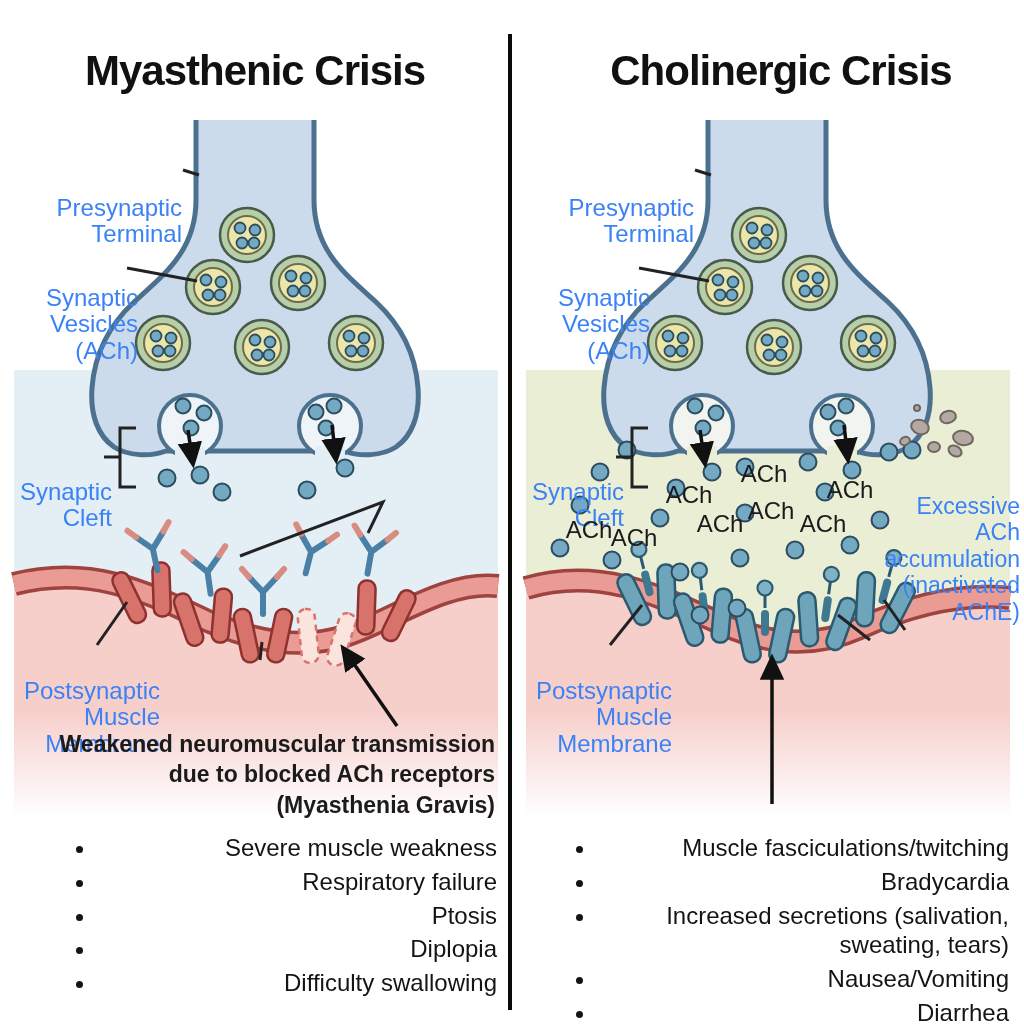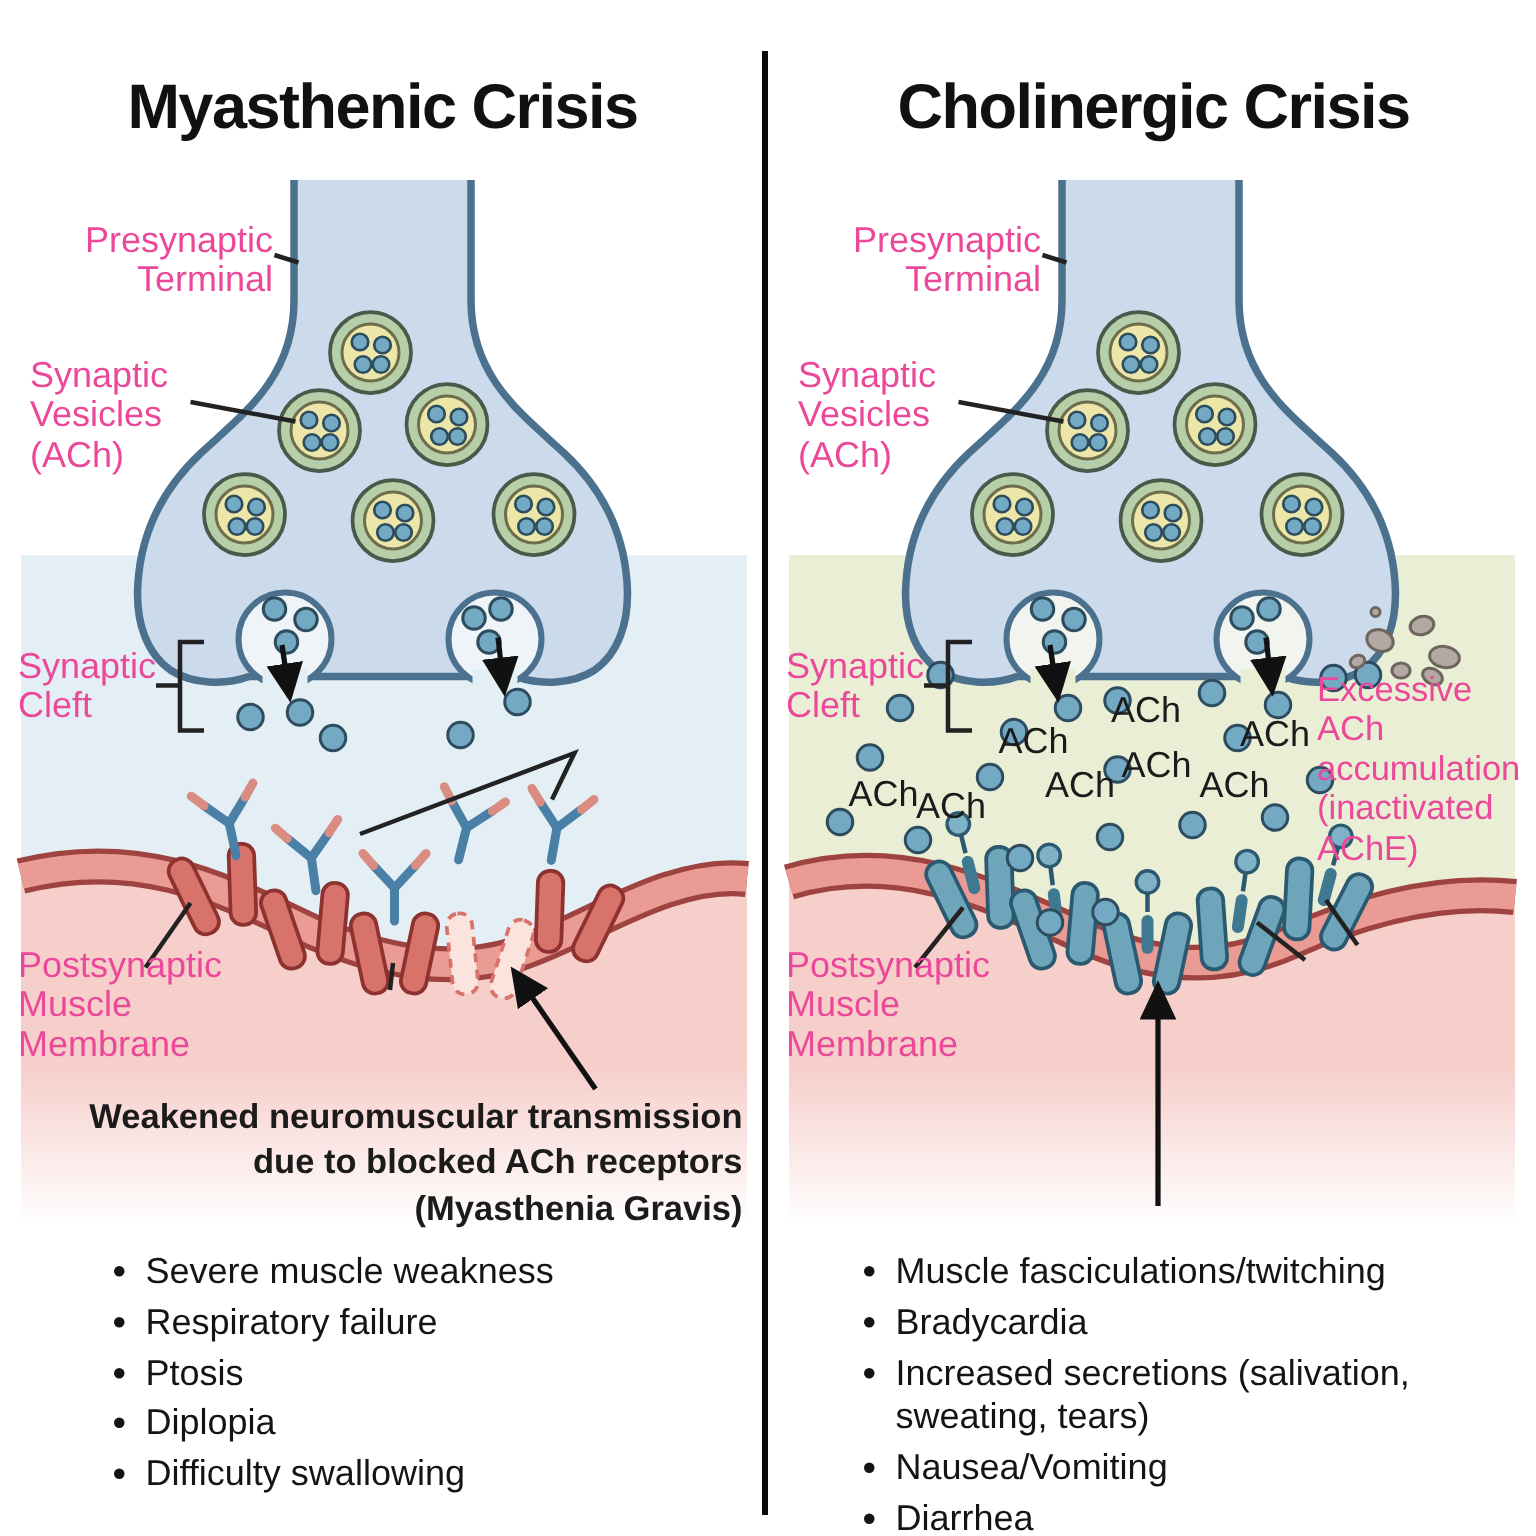--- a/index.html
+++ b/index.html
@@ -1,26 +1,26 @@
 <!DOCTYPE html>
 <html><head>
 <meta charset="utf-8">
 <style>
   html,body{margin:0;padding:0;background:#ffffff;}
   #stage{position:relative;width:1024px;height:1024px;background:#ffffff;overflow:hidden;
          font-family:"Liberation Sans",sans-serif;color:#161616;}
   #art{position:absolute;left:0;top:0;}
   .txt{position:absolute;white-space:pre-line;line-height:1.1;}
   .title{font-size:42px;font-weight:700;letter-spacing:-1px;text-align:center;color:#111;}
-  .lbl{font-size:24px;color:#ec4899;}
-  .ctr{text-align:left;}
+  .lbl{font-size:24px;color:#3b82f6;margin-top:47px;}
+  .ctr{text-align:right;}
   .rgt{text-align:right;}
   .caption{font-size:23px;font-weight:700;text-align:right;line-height:1.32;color:#1b1b1b;}
   ul.sym{position:absolute;margin:0;padding-left:22px;font-size:24px;line-height:1.24;color:#141414;list-style:disc;}
-  ul.sym li{margin:0 0 4px 0;}
+  ul.sym li{margin:0 0 4px 0;text-align:right;}
   .ach{position:absolute;transform:translate(-50%,-50%);font-size:24px;color:#1b1b1b;}
   .bottom-strip{position:absolute;left:0;top:1013px;width:1024px;height:11px;
     background:linear-gradient(90deg,#eaf2e6,#dfeae9,#e6f0e2,#dcе9e6,#e9f1e5);opacity:.55;}
 </style>
 </head>
 <body>
 
 <div id="stage">
 
 <svg id="art" width="1024" height="1024" viewBox="0 0 1024 1024">
@@ -230,21 +230,21 @@
     <line x1="884" y1="600" x2="905" y2="630" stroke="#222" stroke-width="3"></line>
 
     <rect x="526" y="712" width="484" height="122" fill="url(#fadeW)"></rect>
     <line x1="772" y1="804" x2="772" y2="658" stroke="#111" stroke-width="3.5" marker-end="url(#ah)"></line>
   </g>
 
   <rect x="508" y="34" width="4" height="976" fill="#0a0a0a"></rect>
 </svg>
 
 <div class="txt title" style="left:30px;top:48px;width:450px;">Myasthenic Crisis</div>
-<div class="txt title" style="left:544px;top:48px;width:450px;">Cholinergic Crisis</div>
+<div class="txt title" style="left:556px;top:48px;width:450px;">Cholinergic Crisis</div>
 
 <div class="txt lbl rgt" style="left:30px;top:148px;width:152px;">Presynaptic
 Terminal</div>
 <div class="txt lbl ctr" style="left:20px;top:238px;width:118px;">Synaptic
 Vesicles
 (ACh)</div>
 <div class="txt lbl ctr" style="left:12px;top:432px;width:100px;">Synaptic
 Cleft</div>
 <div class="txt lbl ctr" style="left:12px;top:631px;width:148px;">Postsynaptic
 Muscle

